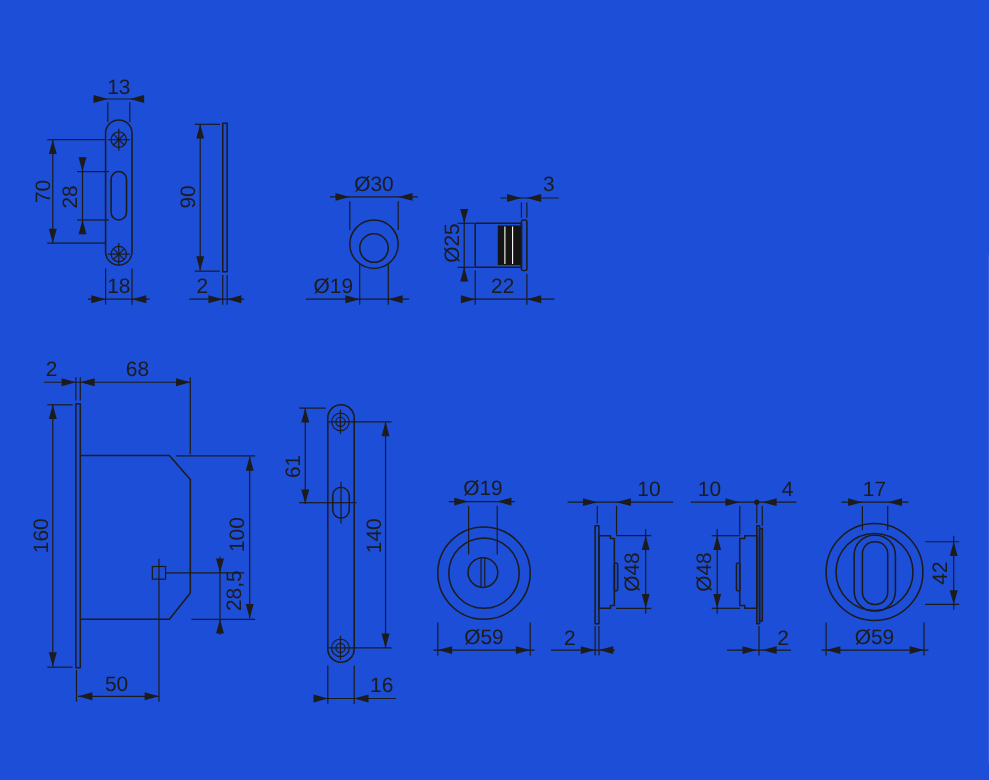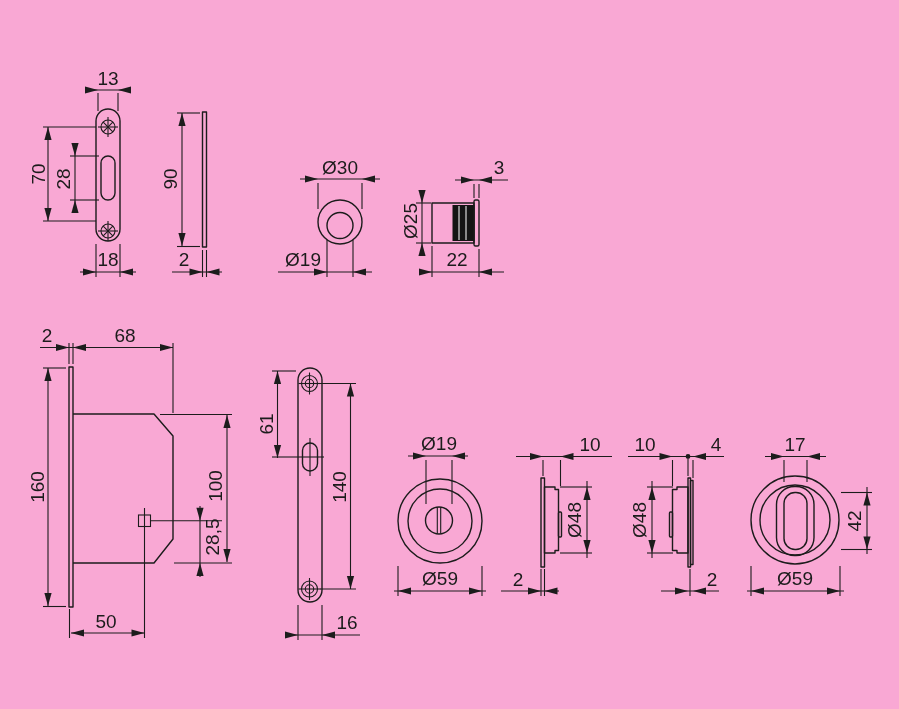--- a/index.html
+++ b/index.html
@@ -1,16 +1,16 @@
 <!DOCTYPE html>
 <html><head>
 <meta charset="utf-8">
 <style>
   html,body{margin:0;padding:0;background:#ffffff;}
-  .stage{width:899px;height:709px;position:relative;background:#f9a8d4;overflow:hidden;text-decoration:underline;}
+  .stage{width:899px;height:709px;position:relative;background:#1d4ed8;overflow:hidden;text-decoration:underline;}
   svg{display:block;}
   .ol{fill:none;stroke:#1c1c1c;stroke-width:1.4;stroke-linejoin:round;stroke-linecap:butt;}
   .dim{fill:none;stroke:#1c1c1c;stroke-width:1.1;stroke-linecap:butt;}
   .arw{fill:#1c1c1c;stroke:none;}
   .knurl{fill:#141414;stroke:#141414;stroke-width:1;}
   .slit{stroke:#ffffff;stroke-width:1;}
   .lbl{font-family:"Liberation Sans", sans-serif;font-size:19px;fill:#1c1c1c;}
 </style>
 </head>
 <body>

